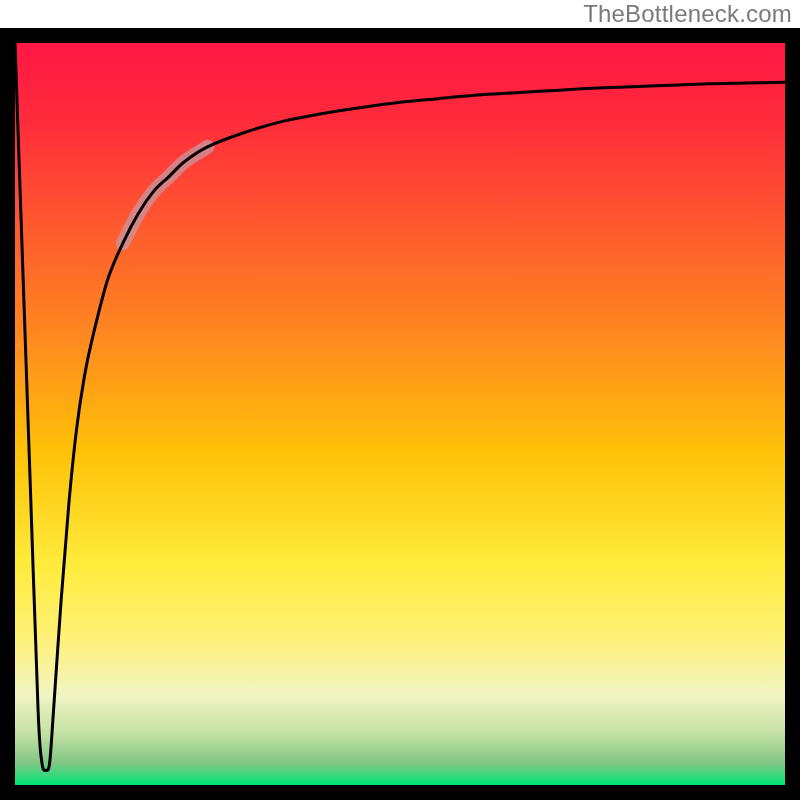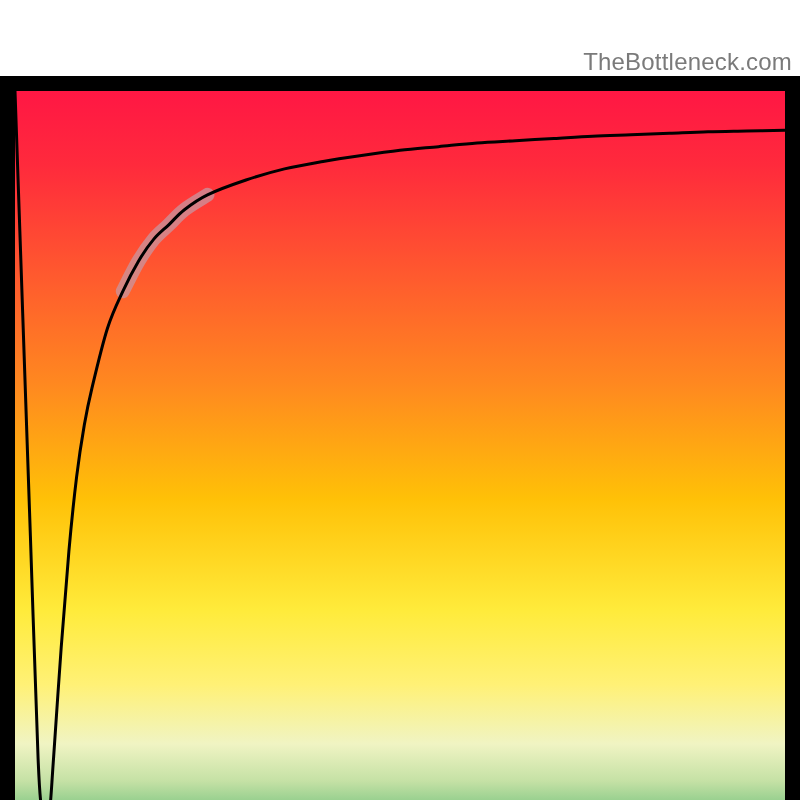--- a/index.html
+++ b/index.html
@@ -8,21 +8,20 @@
     width: 800px;
     height: 800px;
     overflow: hidden;
     background: #fff;
     font-family: Arial, Helvetica, sans-serif;
   }
   .chart-container {
     position: relative;
     width: 800px;
     height: 620px;
-    margin-top: 48px;
   }
   .attribution {
     position: absolute;
     top: 0;
     right: 8px;
     font-size: 24px;
     color: #7a7a7a;
     font-weight: 500;
     letter-spacing: 0.2px;
     user-select: none;

